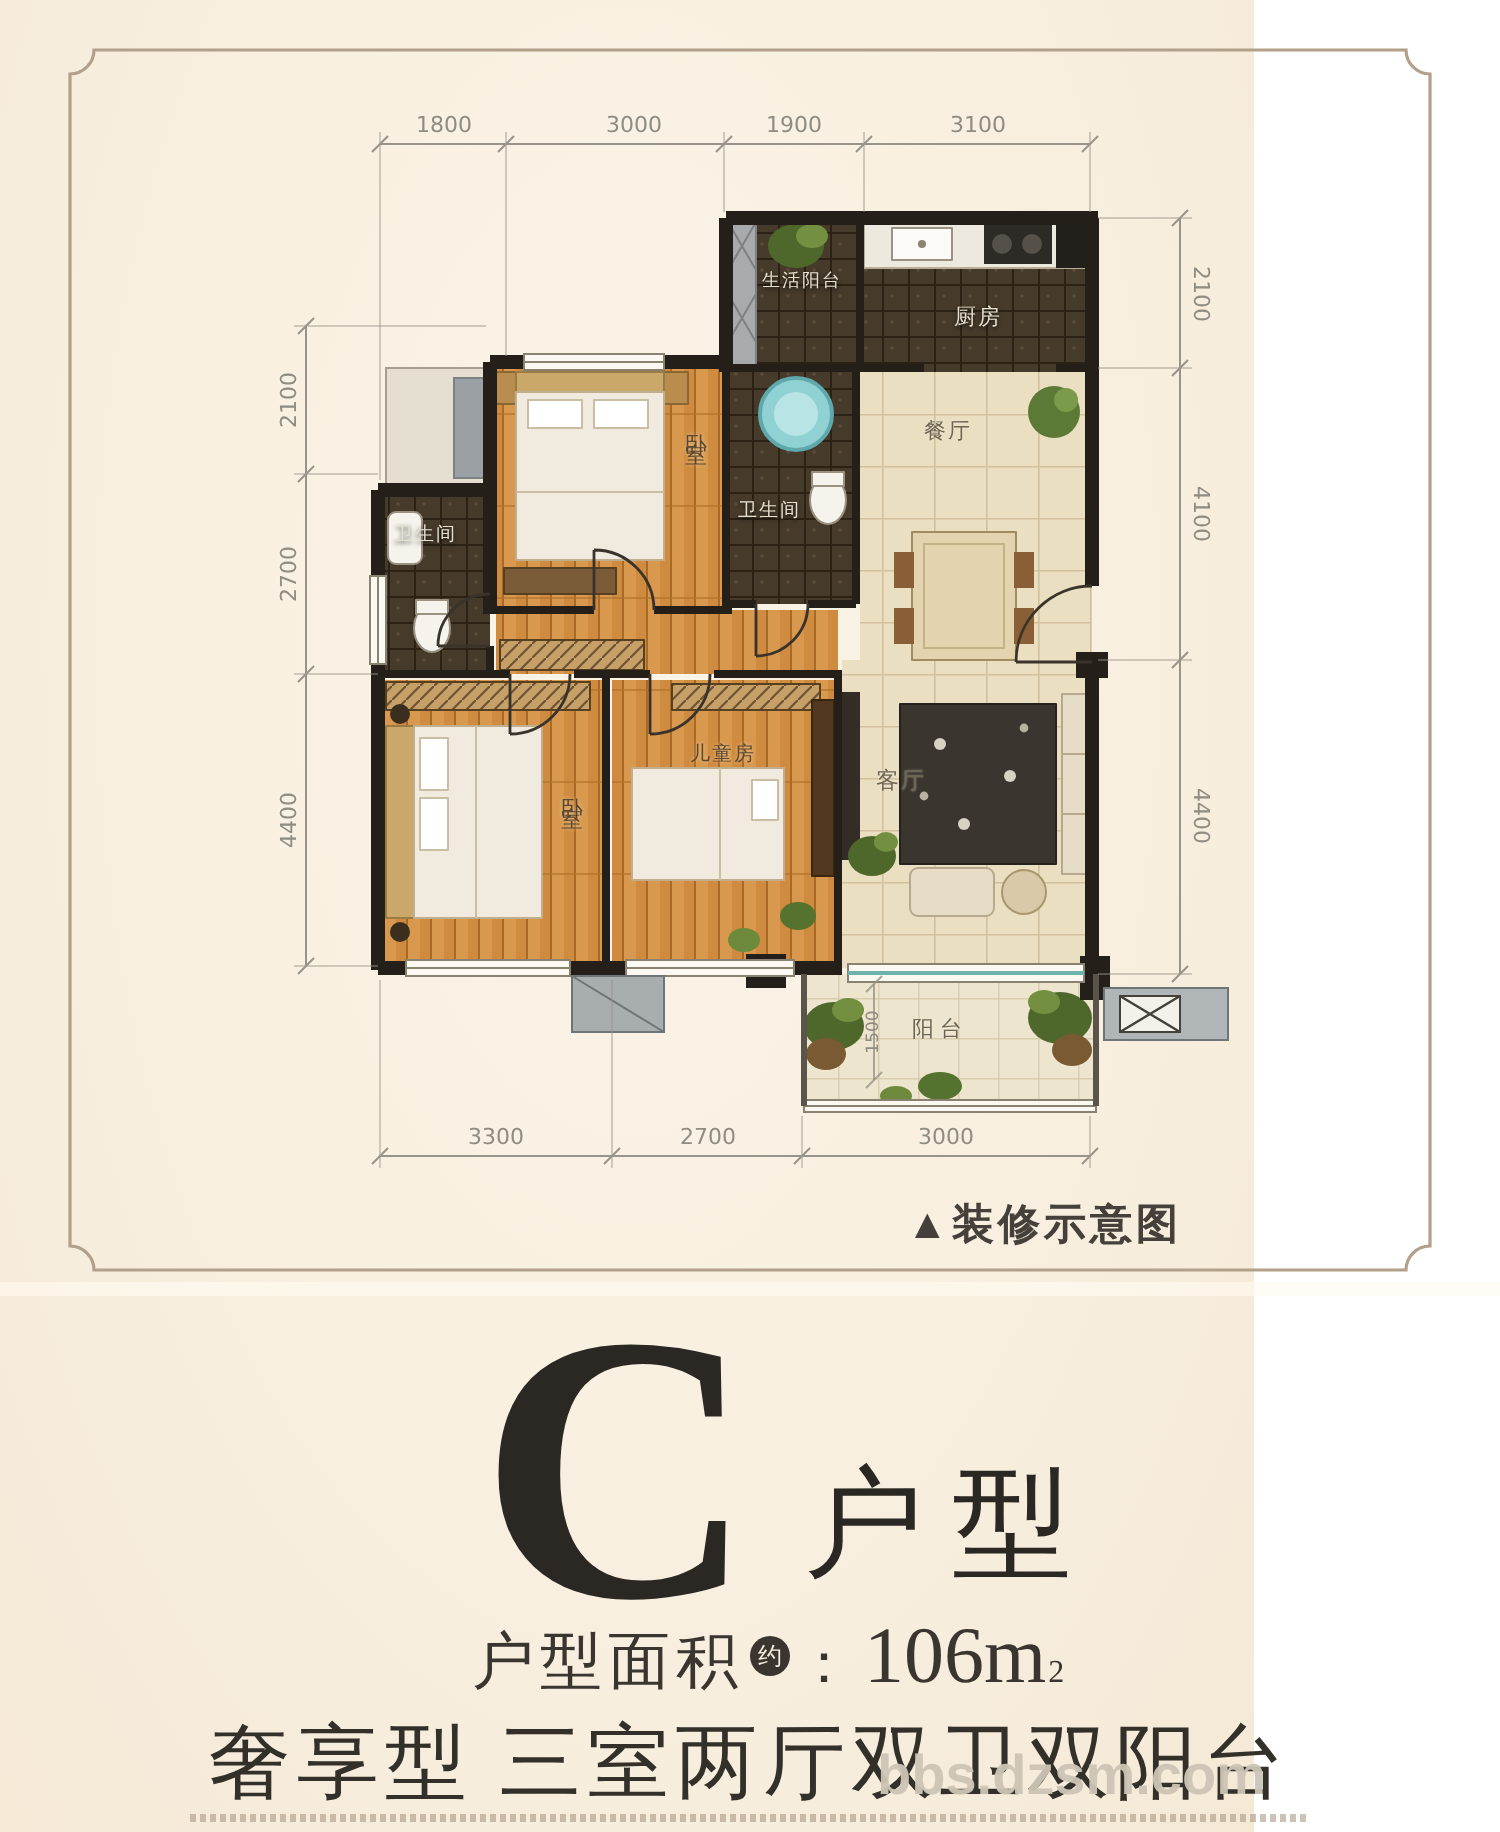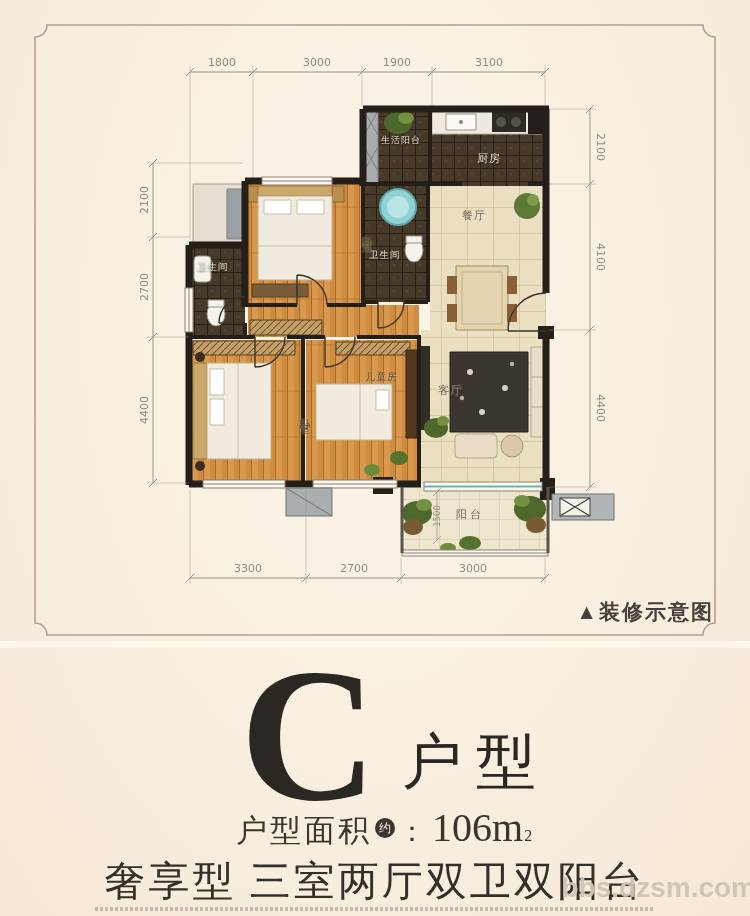--- a/index.html
+++ b/index.html
@@ -1,33 +1,33 @@
 <!DOCTYPE html>
 <html><head>
 <meta charset="utf-8">
 <style>
   html,body{margin:0;padding:0;}
   body{width:750px;height:916px;overflow:hidden;font-family:"Liberation Serif",serif;}
-  #poster{position:absolute;left:0;top:0;width:750px;height:916px;
+  #poster{position:absolute;left:0;top:0;width:627px;height:916px;
     background:radial-gradient(ellipse at 50% 35%, #fbf4e7 0%, #f8efe0 55%, #f5e9d6 100%);}
   .abs{position:absolute;}
   
   svg{display:block;}
   
   .dim{position:absolute;font-family:"DejaVu Sans",sans-serif;font-size:11px;color:#8f8c82;
        width:70px;text-align:center;height:14px;line-height:14px;}
   .dim.v-left{transform:rotate(-90deg);}
   .dim.v-right{transform:rotate(90deg);}
   .dim.tiny{font-size:8.5px;width:50px;}
   
   .room-label{position:absolute;font-family:"Liberation Sans",sans-serif;letter-spacing:1px;
-       text-shadow:0 0 2px rgba(0,0,0,0.25);white-space:nowrap;text-align:center;}
+       text-shadow:0 0 2px rgba(0,0,0,0.25);white-space:nowrap;}
   .on-dark{color:#e7e0cf;text-shadow:0 1px 2px rgba(0,0,0,.7);}
   .on-light{color:#6f6450;text-shadow:0 0 1px rgba(255,255,255,.5);}
-  .on-wood{color:#5a4730;text-shadow:0 0 2px rgba(255,235,200,.6);margin-left:20px;}
+  .on-wood{color:#5a4730;text-shadow:0 0 2px rgba(255,235,200,.6);}
   .vtext{writing-mode:vertical-rl;text-orientation:upright;letter-spacing:4px;}
   
   .caption{position:absolute;right:36px;top:598px;font-size:21px;font-weight:700;color:#45403a;
        font-family:"Liberation Serif",serif;letter-spacing:2px;text-align:center;}
   
   .big-letter{position:absolute;left:240px;top:640px;font-size:190px;line-height:1;
        font-family:"Liberation Serif",serif;font-weight:700;color:#2b2723;}
   .unit-suffix{position:absolute;left:402px;top:722px;font-size:60px;color:#2b2723;
        font-family:"Liberation Serif",serif;letter-spacing:14px;}
   .area-line{position:absolute;left:236px;top:804px;display:flex;align-items:baseline;color:#3a352e;}

